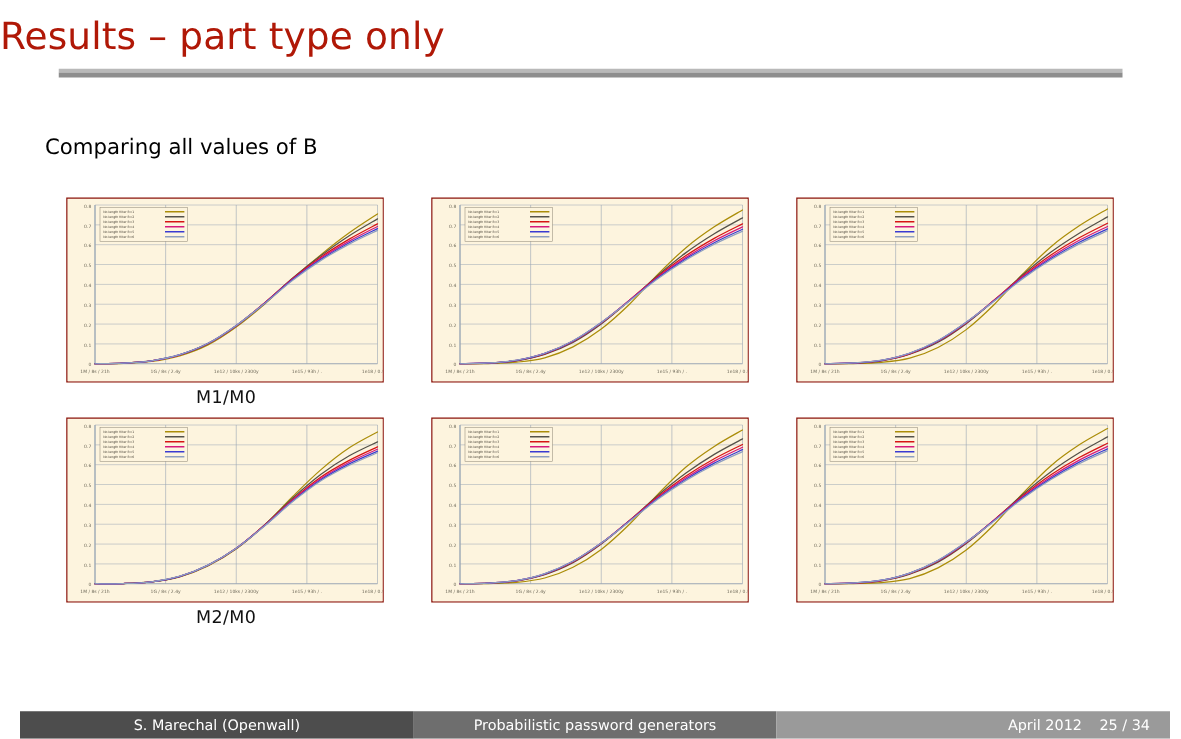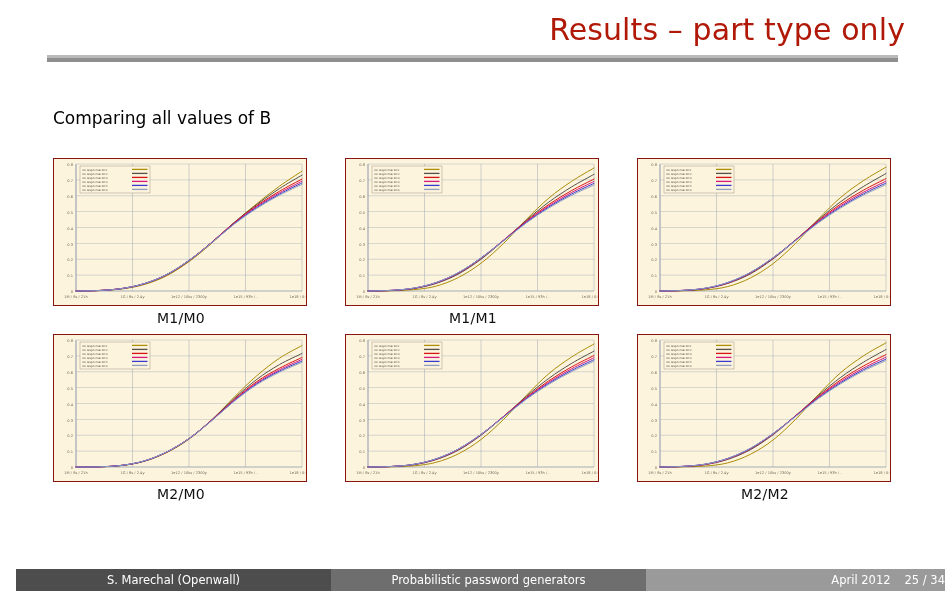--- a/index.html
+++ b/index.html
@@ -14,21 +14,21 @@
     overflow: hidden;
     position: relative;
   }
 
   
   #slide-title {
     position: absolute;
     left: 0;
     top: 12px;
     width: 905px;
-    text-align: right;
+    text-align: left;
     font-size: 30px;
     font-weight: 400;
     letter-spacing: 0.1px;
     color: #b01807;
     font-family: "DejaVu Sans", sans-serif;
   }
   #title-rule {
     position: absolute;
     left: 47px;
     top: 55px;
@@ -40,21 +40,21 @@
     background: #b9b9b9;
   }
   #title-rule .rule-bot {
     height: 4px;
     background: #8e8e8e;
   }
 
   
   #subtitle {
     position: absolute;
-    left: 53px;
+    left: 36px;
     top: 108px;
     font-size: 17px;
     color: #000000;
   }
 
   
   #chart-grid {
     position: absolute;
     left: 53px;
     top: 158px;
@@ -204,21 +204,20 @@
             <text x="28.5" y="19.599999999999998" font-size="2.5" fill="#4b453a" font-family="&quot;DejaVu Sans&quot;, sans-serif">No length filter B=3</text>
             <line x1="78" y1="18.4" x2="93.5" y2="18.4" stroke="#d61414" stroke-width="1.3"></line>
             <text x="28.5" y="23.599999999999998" font-size="2.5" fill="#4b453a" font-family="&quot;DejaVu Sans&quot;, sans-serif">No length filter B=4</text>
             <line x1="78" y1="22.4" x2="93.5" y2="22.4" stroke="#d6197c" stroke-width="1.3"></line>
             <text x="28.5" y="27.599999999999998" font-size="2.5" fill="#4b453a" font-family="&quot;DejaVu Sans&quot;, sans-serif">No length filter B=5</text>
             <line x1="78" y1="26.4" x2="93.5" y2="26.4" stroke="#3a3ad1" stroke-width="1.3"></line>
             <text x="28.5" y="31.599999999999998" font-size="2.5" fill="#4b453a" font-family="&quot;DejaVu Sans&quot;, sans-serif">No length filter B=6</text>
             <line x1="78" y1="30.4" x2="93.5" y2="30.4" stroke="#8f9fc0" stroke-width="1.3"></line>
           </svg>
         </div>
-        <div class="chart-caption">M1/M1</div>
       </div>
       <div class="chart-cell">
         <div class="chart-frame">
           <svg width="254" height="148" class="chart-svg" viewBox="0 0 254 148">
             <rect x="0" y="0" width="254" height="148" fill="#fdf4de"></rect>
             <line x1="22" y1="132" x2="248" y2="132" stroke="#9aa6b4" stroke-width="0.9" opacity="1"></line>
             <line x1="22" y1="116.125" x2="248" y2="116.125" stroke="#9aa6b4" stroke-width="0.55" opacity="0.75"></line>
             <line x1="22" y1="100.25" x2="248" y2="100.25" stroke="#9aa6b4" stroke-width="0.55" opacity="0.75"></line>
             <line x1="22" y1="84.375" x2="248" y2="84.375" stroke="#9aa6b4" stroke-width="0.55" opacity="0.75"></line>
             <line x1="22" y1="68.5" x2="248" y2="68.5" stroke="#9aa6b4" stroke-width="0.55" opacity="0.75"></line>
@@ -428,29 +427,28 @@
             <text x="28.5" y="19.599999999999998" font-size="2.5" fill="#4b453a" font-family="&quot;DejaVu Sans&quot;, sans-serif">No length filter B=3</text>
             <line x1="78" y1="18.4" x2="93.5" y2="18.4" stroke="#d61414" stroke-width="1.3"></line>
             <text x="28.5" y="23.599999999999998" font-size="2.5" fill="#4b453a" font-family="&quot;DejaVu Sans&quot;, sans-serif">No length filter B=4</text>
             <line x1="78" y1="22.4" x2="93.5" y2="22.4" stroke="#d6197c" stroke-width="1.3"></line>
             <text x="28.5" y="27.599999999999998" font-size="2.5" fill="#4b453a" font-family="&quot;DejaVu Sans&quot;, sans-serif">No length filter B=5</text>
             <line x1="78" y1="26.4" x2="93.5" y2="26.4" stroke="#3a3ad1" stroke-width="1.3"></line>
             <text x="28.5" y="31.599999999999998" font-size="2.5" fill="#4b453a" font-family="&quot;DejaVu Sans&quot;, sans-serif">No length filter B=6</text>
             <line x1="78" y1="30.4" x2="93.5" y2="30.4" stroke="#8f9fc0" stroke-width="1.3"></line>
           </svg>
         </div>
-        <div class="chart-caption">M2/M2</div>
       </div>
     </div>
   </div>
 
 <div id="footer" style="position:absolute;left:16px;bottom:0;width:945px;height:22px;display:flex;">
   <div style="width:315px;display:flex;align-items:center;justify-content:center;background:#4d4d4d;">
     <span style="color:#ffffff;font-size:11.5px;">S. Marechal  (Openwall)</span>
   </div>
-  <div style="width:315px;display:flex;align-items:center;justify-content:center;background:#6e6e6e;">
+  <div style="width:290px;display:flex;align-items:center;justify-content:center;background:#6e6e6e;">
     <span style="color:#ffffff;font-size:11.5px;">Probabilistic password generators</span>
   </div>
   <div style="width:315px;display:flex;align-items:center;justify-content:flex-end;background:#9a9a9a;padding-right:16px;box-sizing:border-box;">
     <span style="color:#ffffff;font-size:11.5px;">April 2012</span>
     <span style="color:#ffffff;font-size:11.5px;margin-left:14px;">25 / 34</span>
   </div>
 </div>
 
 </body></html>

